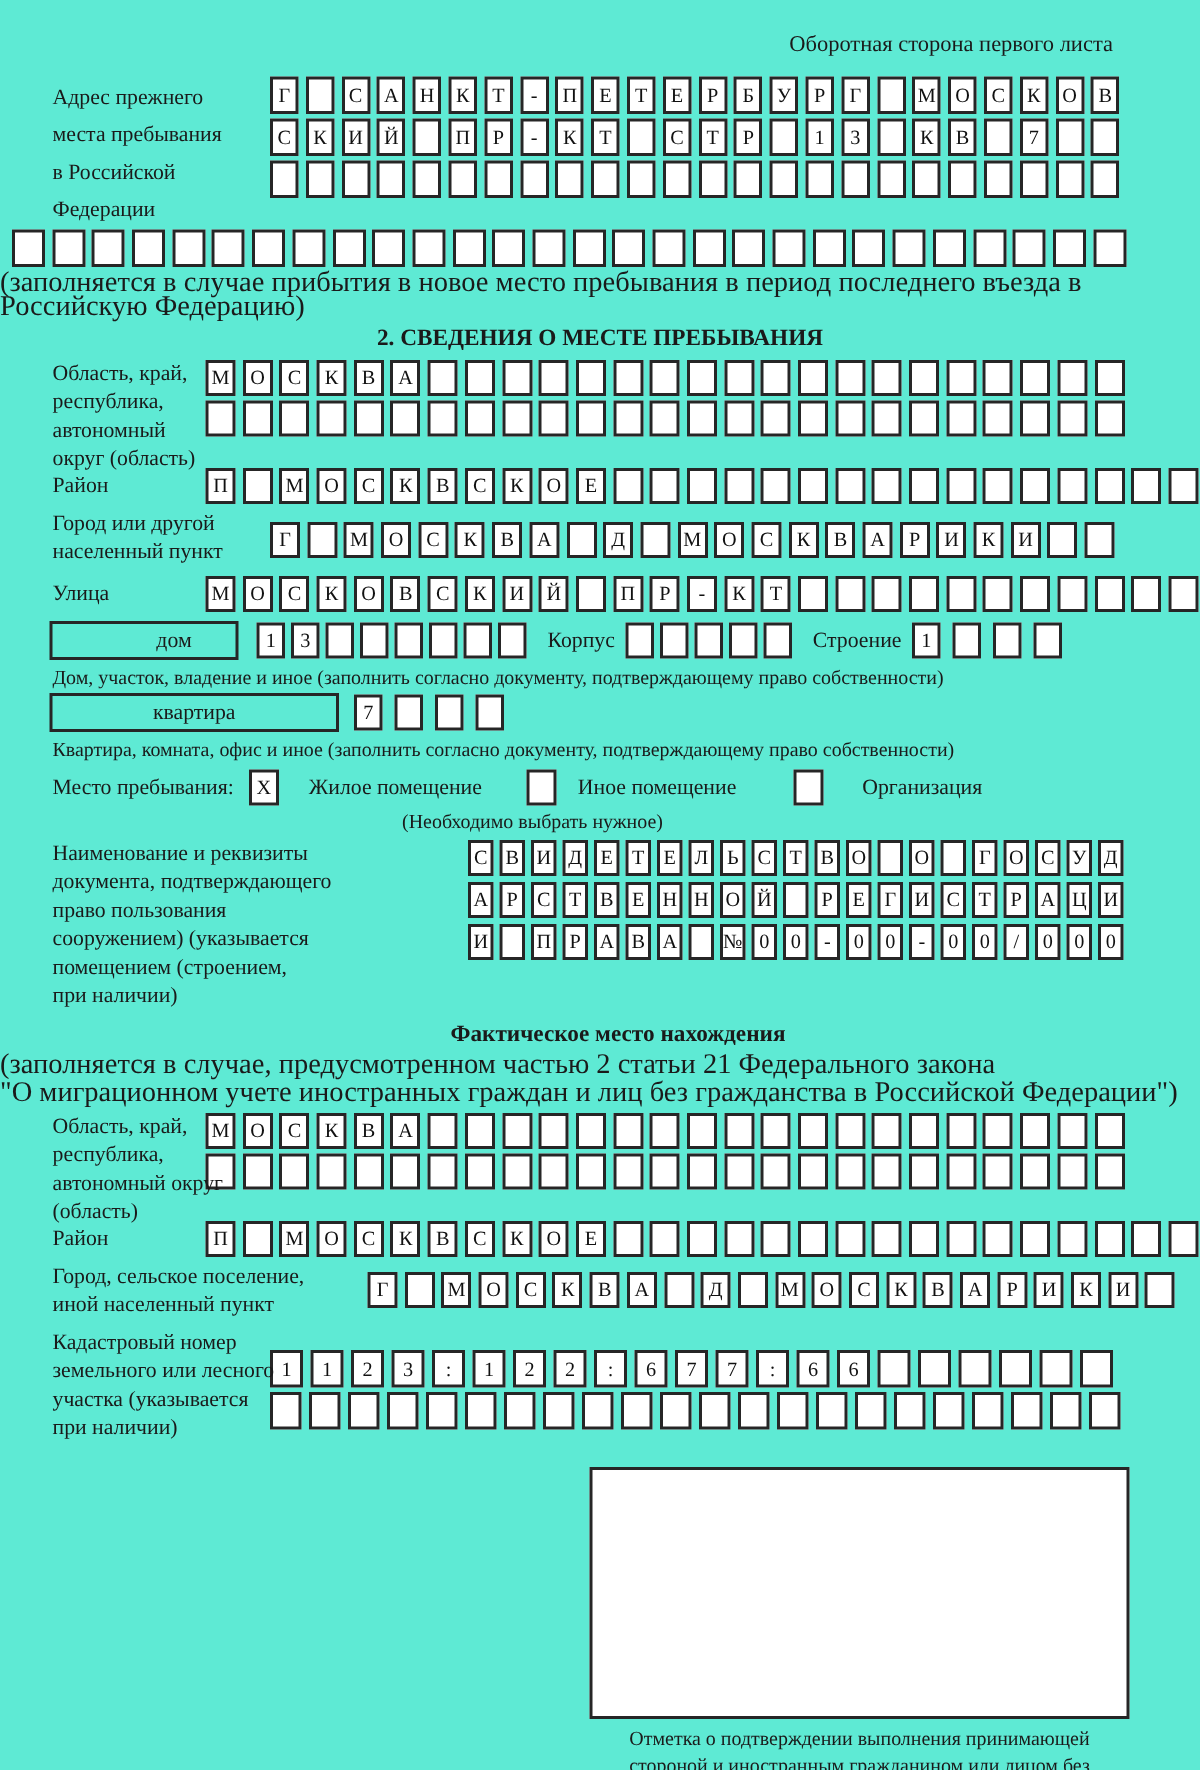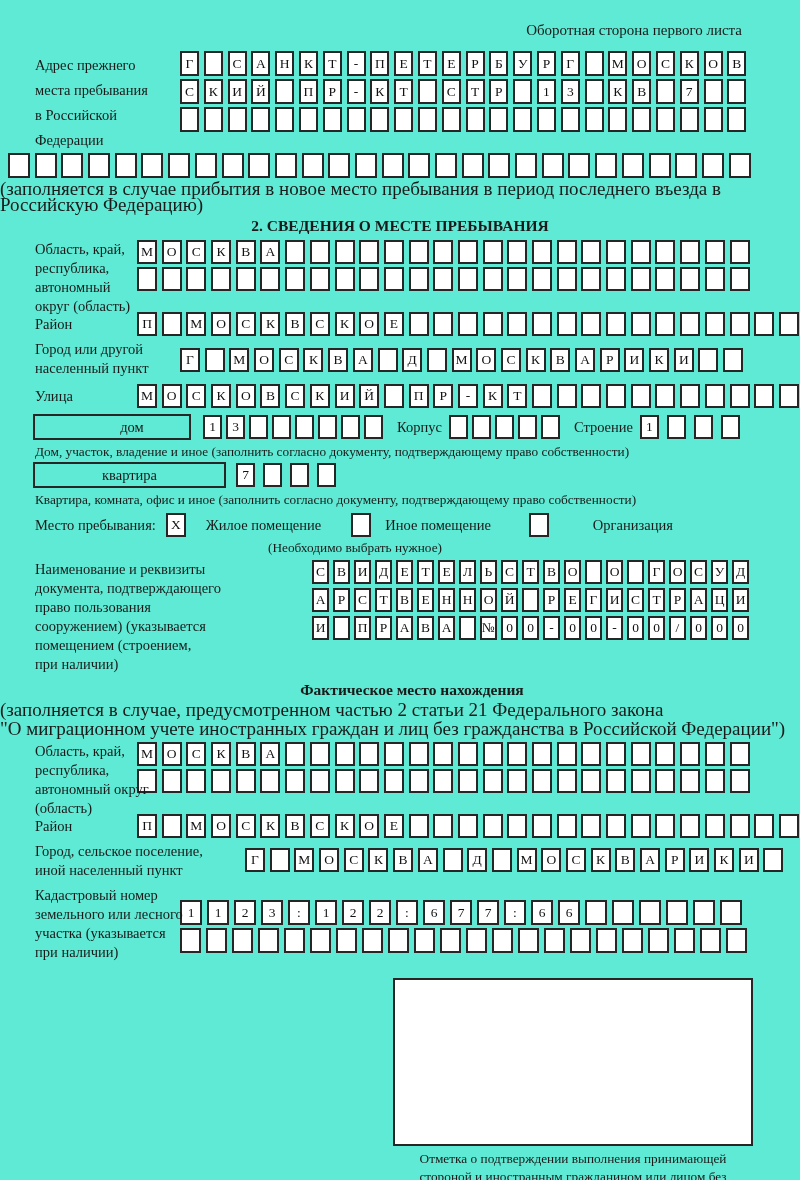--- a/index.html
+++ b/index.html
@@ -46,33 +46,33 @@
   .f-city .fbody{margin-left:145px;padding-top:8px;}
   .f-street{height:28px;}
   .f-street .flabel{line-height:24px;}
   .f-street .fbody{margin-left:102px;}
 
   .strip{display:flex;align-items:center;margin:2px 0 0 33px;}
   .fieldbox{
     box-sizing:border-box;border:2px solid #262626;height:26px;flex:none;
     display:flex;align-items:center;justify-content:center;font-size:14.5px;
   }
-  .fb-dom{width:158px;margin-right:12px;padding-left:40px;}
+  .fb-dom{width:126px;margin-right:12px;padding-left:40px;}
   .fb-kv{width:193px;margin-right:10px;}
   .strip .t{font-size:14.5px;margin:0 7px 0 10px;flex:none;}
 
   .mesto{display:flex;align-items:center;margin:5px 0 0 35px;font-size:14.5px;}
   .mesto > *{flex:none;}
   .mesto .cbox{width:20px;height:24px;}
   .xbox{margin-left:10px;}
   .o1{margin-left:20px;}
   .b2{margin-left:30px;}
   .o2{margin-left:14px;}
   .b3{margin-left:38px;}
-  .o3{margin-left:44px;}
+  .o3{margin-left:26px;}
   .note-choose{width:710px;text-align:center;font-size:13.3px;margin-top:3px;}
 
   .f-doc{margin-top:4px;height:118px;}
   .f-doc .flabel{width:268px;}
   .f-doc .fbody{margin-left:277px;}
   .f-doc .boxrow{margin-bottom:4px;}
 
   .t2{margin-top:3px;padding-left:24px;}
 
   .f-city2{height:44px;}

